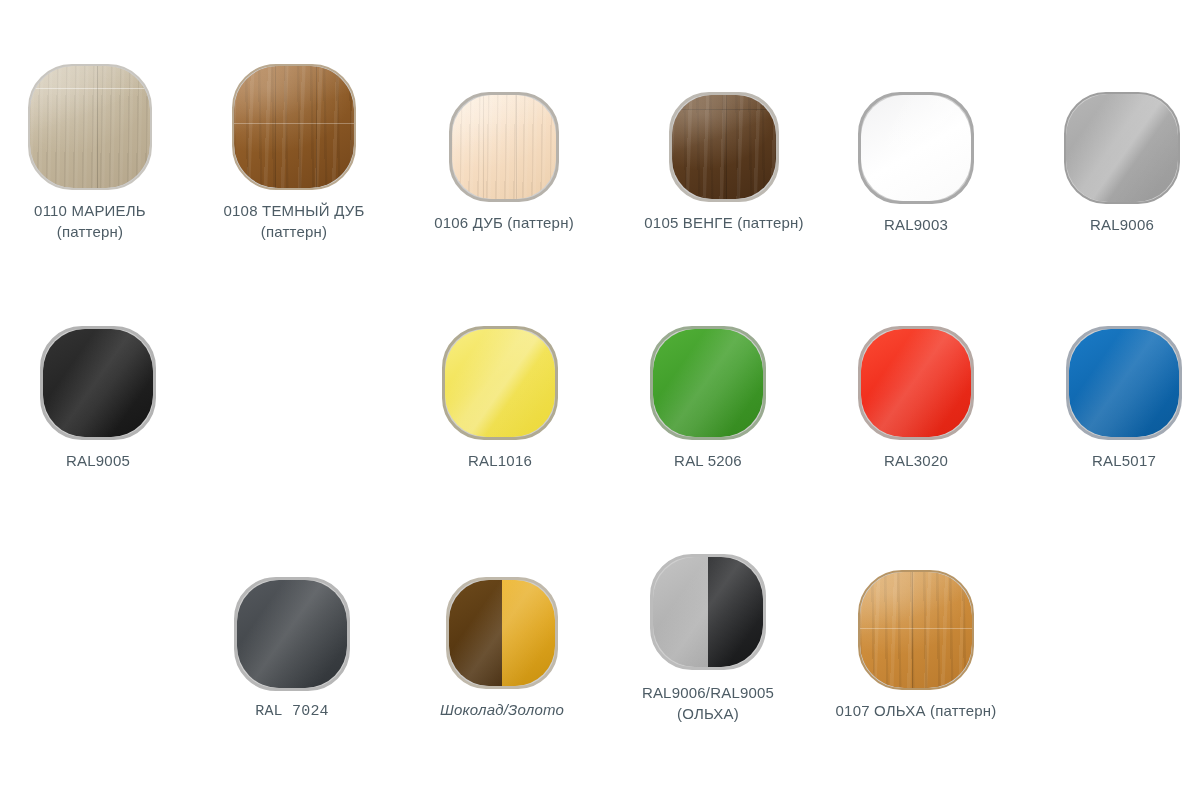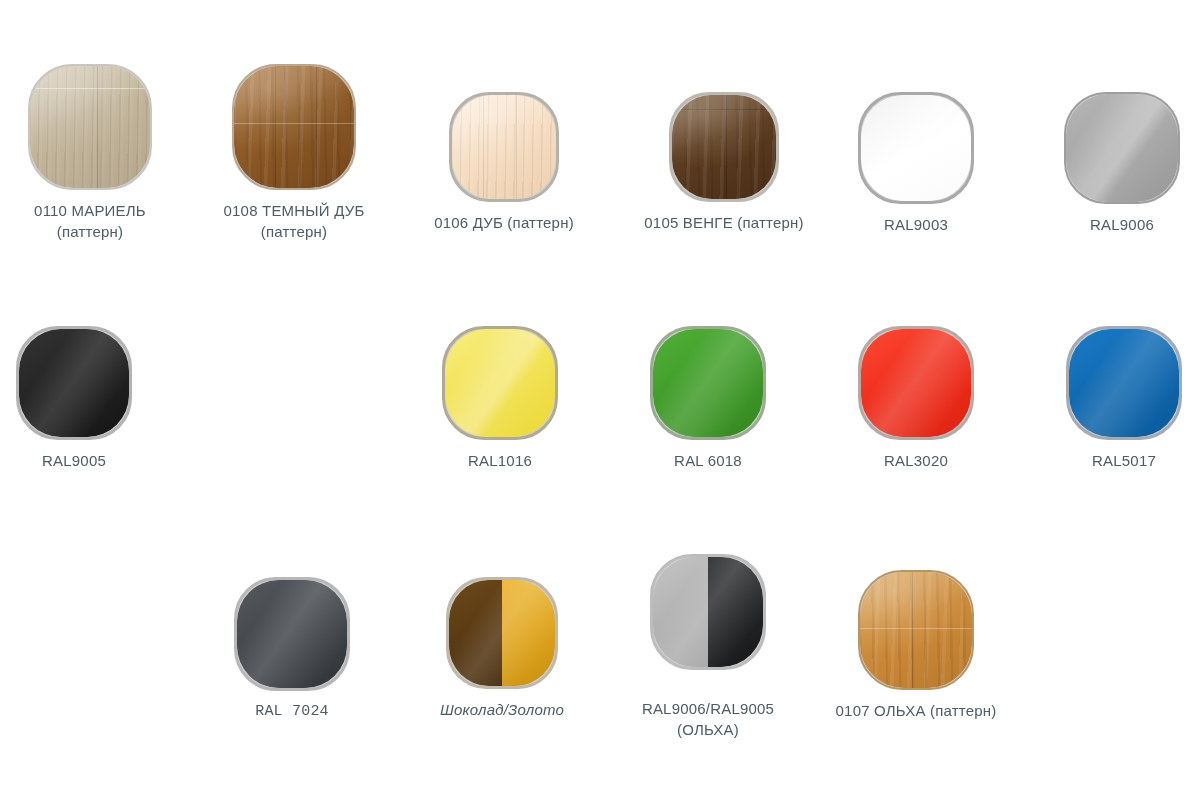--- a/index.html
+++ b/index.html
@@ -155,21 +155,21 @@
       <div class="chip-inner" style="background:linear-gradient(150deg,#b6b6b6 0%,#a5a5a5 50%,#9a9a9a 100%);">
         <div class="gloss"></div>
         <div class="vignette"></div>
       </div>
     </div>
     <div class="label">
       <span>RAL9006</span>
     </div>
   </div>
 
-  <div class="swatch-cell" style="left:16px;top:326px;width:116px;justify-content:space-between;">
+  <div class="swatch-cell" style="left:40px;top:326px;width:116px;justify-content:space-between;">
     <div class="chip" style="width:116px;height:114px;border-radius:42px;border:3px solid #b3b3b3;box-sizing:border-box;">
       <div class="chip-inner" style="background:linear-gradient(150deg,#343434 0%,#232323 48%,#151515 100%);">
         <div class="gloss" style="background:linear-gradient(125deg,rgba(255,255,255,0) 0%,rgba(255,255,255,0) 34%,rgba(255,255,255,.13) 47%,rgba(255,255,255,.10) 53%,rgba(255,255,255,0) 66%);"></div>
         <div class="vignette"></div>
       </div>
     </div>
     <div class="label">
       <span>RAL9005</span>
     </div>
   </div>
@@ -188,21 +188,21 @@
   </div>
 
   <div class="swatch-cell" style="left:650px;top:326px;width:116px;">
     <div class="chip" style="width:116px;height:114px;border-radius:42px;border:3px solid #9aab91;box-sizing:border-box;">
       <div class="chip-inner" style="background:linear-gradient(150deg,#52b038 0%,#3f9c29 48%,#35881f 100%);">
         <div class="gloss" style="background:linear-gradient(125deg,rgba(255,255,255,0) 0%,rgba(255,255,255,0) 34%,rgba(255,255,255,.16) 47%,rgba(255,255,255,.12) 54%,rgba(255,255,255,0) 68%);"></div>
         <div class="vignette"></div>
       </div>
     </div>
     <div class="label">
-      <span>RAL 6018</span>
+      <span>RAL 5206</span>
     </div>
   </div>
 
   <div class="swatch-cell" style="left:858px;top:326px;width:116px;">
     <div class="chip" style="width:116px;height:114px;border-radius:42px;border:3px solid #b6a9a4;box-sizing:border-box;">
       <div class="chip-inner" style="background:linear-gradient(150deg,#fb4b34 0%,#f02d1c 46%,#de2312 100%);">
         <div class="gloss" style="background:linear-gradient(125deg,rgba(255,255,255,0) 0%,rgba(255,255,255,0) 34%,rgba(255,255,255,.18) 47%,rgba(255,255,255,.13) 54%,rgba(255,255,255,0) 68%);"></div>
         <div class="vignette"></div>
       </div>
     </div>
@@ -252,21 +252,21 @@
 
   <div class="swatch-cell" style="left:650px;top:554px;width:116px;">
     <div class="chip" style="width:116px;height:116px;border-radius:42px;border:3px solid #bcbcbc;box-sizing:border-box;">
       <div class="chip-inner">
         <div class="half half-l" style="background:linear-gradient(150deg,#c4c4c4 0%,#b3b3b3 50%,#a6a6a6 100%);"></div>
         <div class="half half-r" style="background:linear-gradient(150deg,#37383a 0%,#252628 50%,#161718 100%);"></div>
         <div class="gloss" style="background:linear-gradient(125deg,rgba(255,255,255,0) 0%,rgba(255,255,255,0) 34%,rgba(255,255,255,.16) 47%,rgba(255,255,255,.10) 54%,rgba(255,255,255,0) 68%);"></div>
         <div class="vignette"></div>
       </div>
     </div>
-    <div class="label" style="margin-top:28px;">
+    <div class="label" style="margin-top:12px;">
       <span>RAL9006/RAL9005</span>
       <span class="l2">(ОЛЬХА)</span>
     </div>
   </div>
 
   <div class="swatch-cell" style="left:858px;top:570px;width:116px;">
     <div class="chip" style="width:116px;height:120px;border-radius:44px;border:2px solid #b79565;box-sizing:border-box;">
       <div class="chip-inner" style="background:linear-gradient(150deg,#daa155 0%,#cc8b3a 48%,#b9792c 100%);">
         <div class="grain2"></div>
         <div class="seam-h" style="top:48%;background:rgba(255,255,255,.30);"></div>

